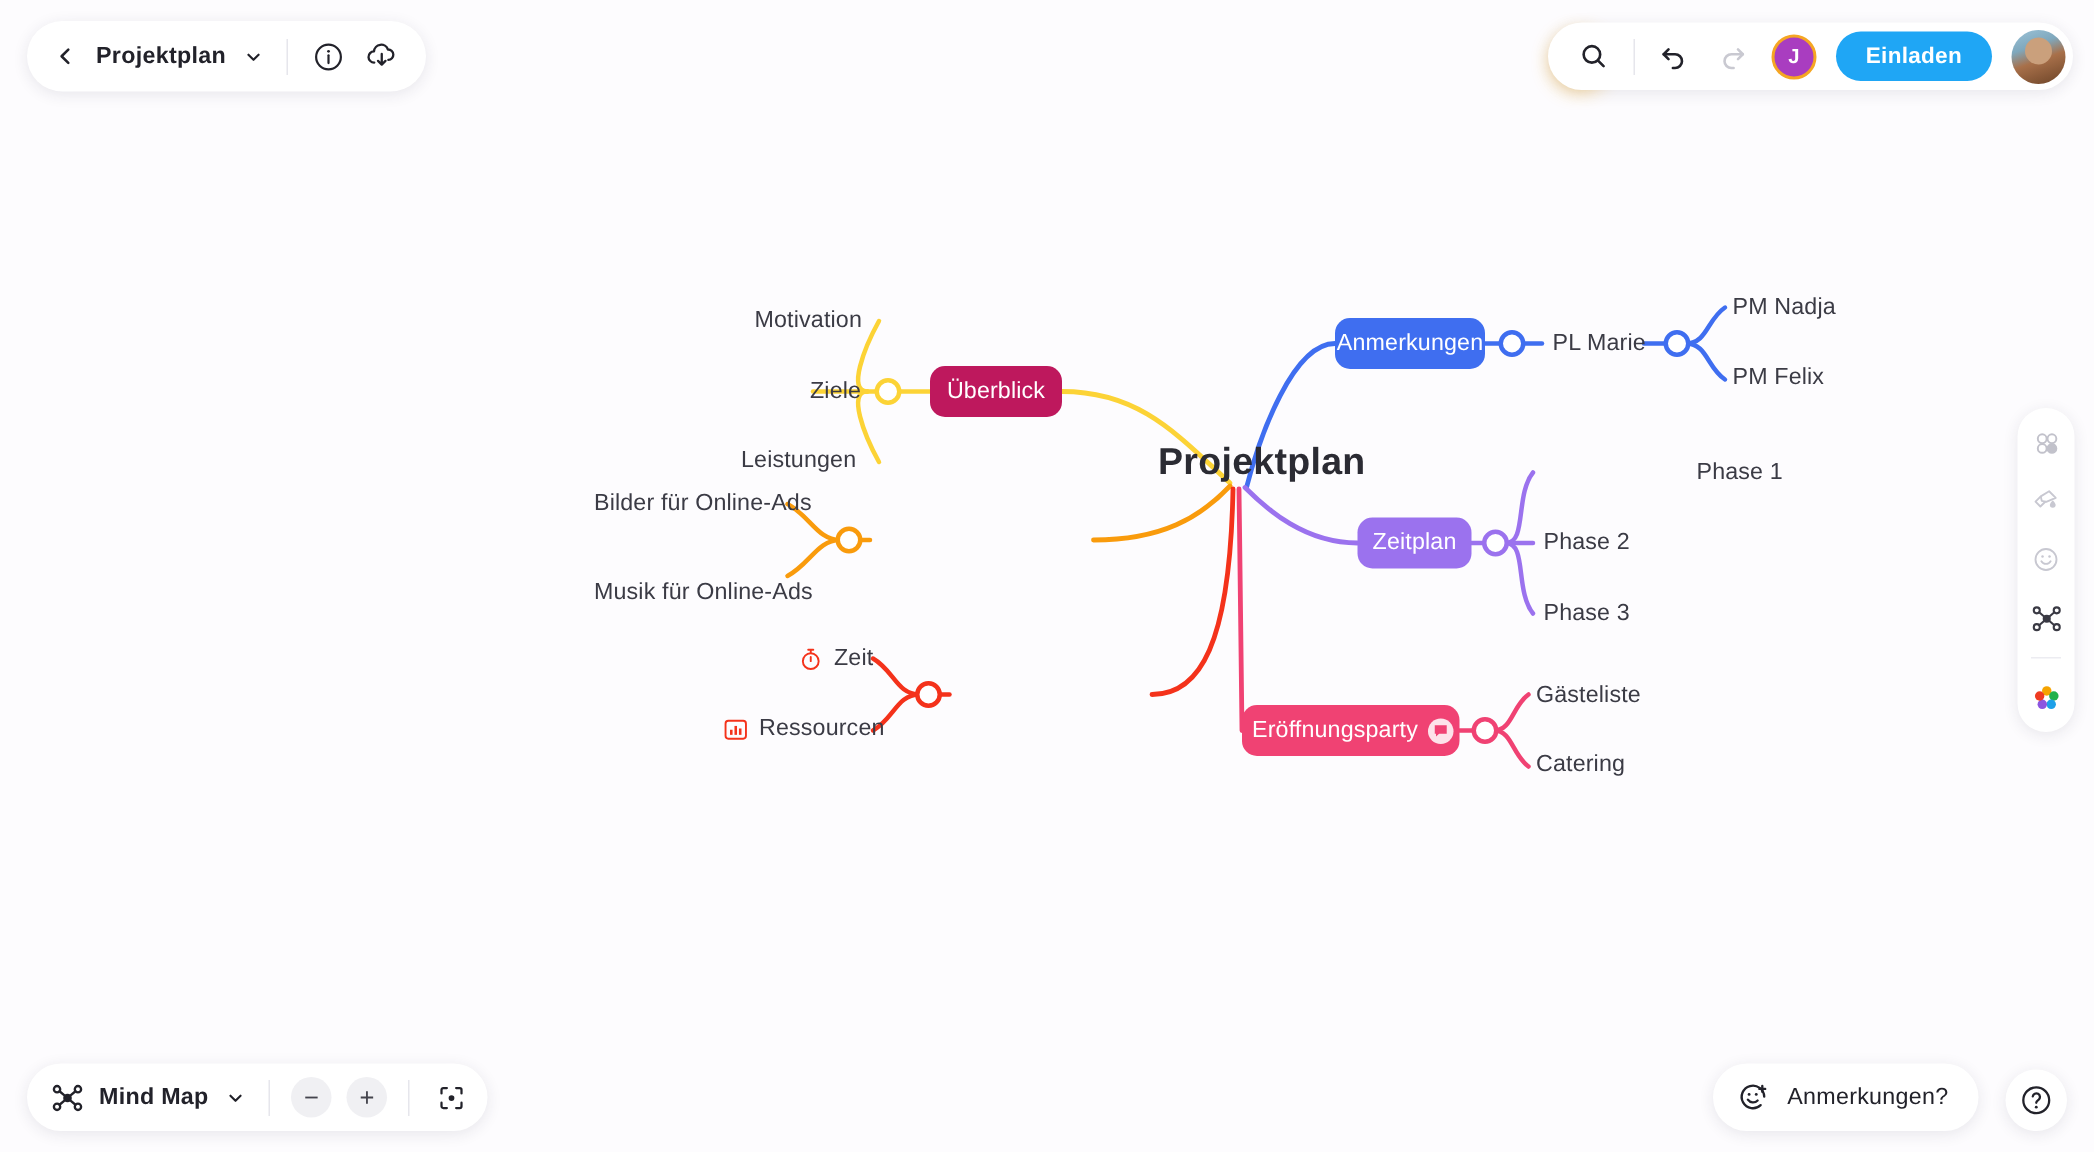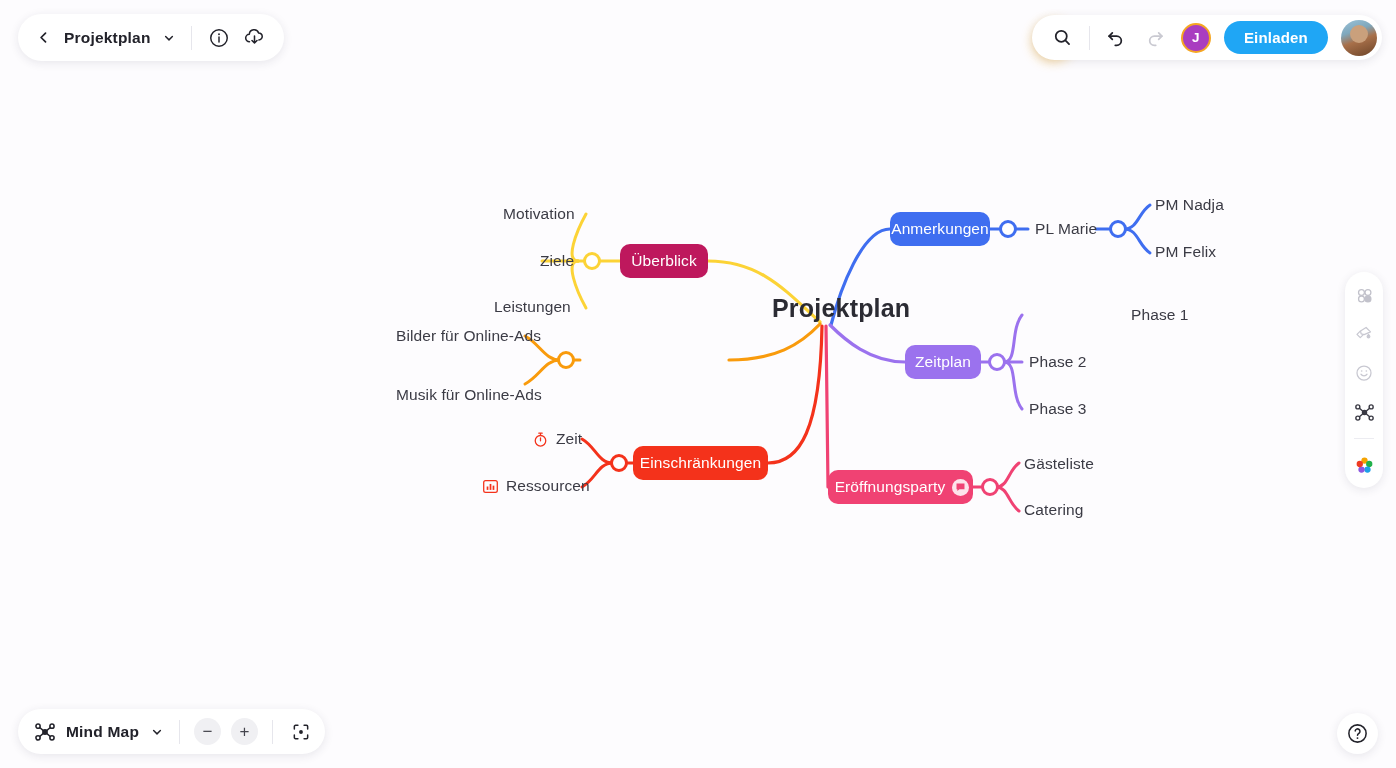--- a/index.html
+++ b/index.html
@@ -192,23 +192,20 @@
       <circle cx="990" cy="487" r="7.5" fill="#fff" stroke="#f04273" stroke-width="3"></circle>
     </svg>
 
     <div id="root-title" style="left:772px; top:294px;">Projektplan</div>
 
     <div class="node" style="left:620px; top:244px; width:88px; background:#be185d;">
       <span>Überblick</span>
     </div>
 
 
-    <div class="node" style="left:633px; top:446px; width:135px; background:#f4321b;">
-      <span>Einschränkungen</span>
-    </div>
 
     <div class="node" style="left:890px; top:212px; width:100px; background:#3f6ef0;">
       <span>Anmerkungen</span>
     </div>
 
     <div class="node" style="left:905px; top:345px; width:76px; background:#9b72ee;">
       <span>Zeitplan</span>
     </div>
 
     <div class="node" style="left:828px; top:470px; width:145px; background:#f04273;padding-left:16px;">
@@ -414,20 +411,32 @@
     <button class="round-btn">+</button>
     <span class="vsep"></span>
     <button class="ib" style="width:28px;height:28px;">
       <svg width="20" height="20" viewBox="0 0 24 24" fill="none" stroke="#22222a" stroke-width="1.8" stroke-linecap="round">
         <path d="M4 8.3V5.4c0-.8.6-1.4 1.4-1.4h2.9M15.7 4h2.9c.8 0 1.4.6 1.4 1.4v2.9M20 15.7v2.9c0 .8-.6 1.4-1.4 1.4h-2.9M8.3 20H5.4c-.8 0-1.4-.6-1.4-1.4v-2.9"></path>
         <circle cx="12" cy="12" r="2.3" fill="#22222a" stroke="none"></circle>
       </svg>
     </button>
   </div>
 
+  <div class="bar" id="annotations-bar">
+    <span style="display:flex;">
+      <svg width="22" height="22" viewBox="0 0 24 24" fill="none" stroke="#22222a" stroke-width="1.7">
+        <path d="M19.8 11a8.2 8.2 0 10-2.6 6.2" stroke-linecap="round"></path>
+        <path d="M7.9 13.2a4.6 4.6 0 007.1.6" stroke-linecap="round"></path>
+        <circle cx="8.8" cy="9.4" r="1.05" fill="#22222a" stroke="none"></circle>
+        <circle cx="14" cy="9.4" r="1.05" fill="#22222a" stroke="none"></circle>
+        <path d="M18.4 3.3v4.2M16.3 5.4h4.2" stroke-linecap="round"></path>
+      </svg>
+    </span>
+    <span id="annotations-label">Anmerkungen?</span>
+  </div>
 
   <button id="help-btn">
     <svg width="23" height="23" viewBox="0 0 24 24" fill="none" stroke="#22222a" stroke-width="1.6">
       <circle cx="12" cy="12" r="9"></circle>
       <path d="M9.6 9.3a2.5 2.5 0 114.1 2.3c-.9.7-1.7 1.1-1.7 2.2" stroke-linecap="round"></path>
       <circle cx="12" cy="16.8" r="1" fill="#22222a" stroke="none"></circle>
     </svg>
   </button>
 
 </div>

